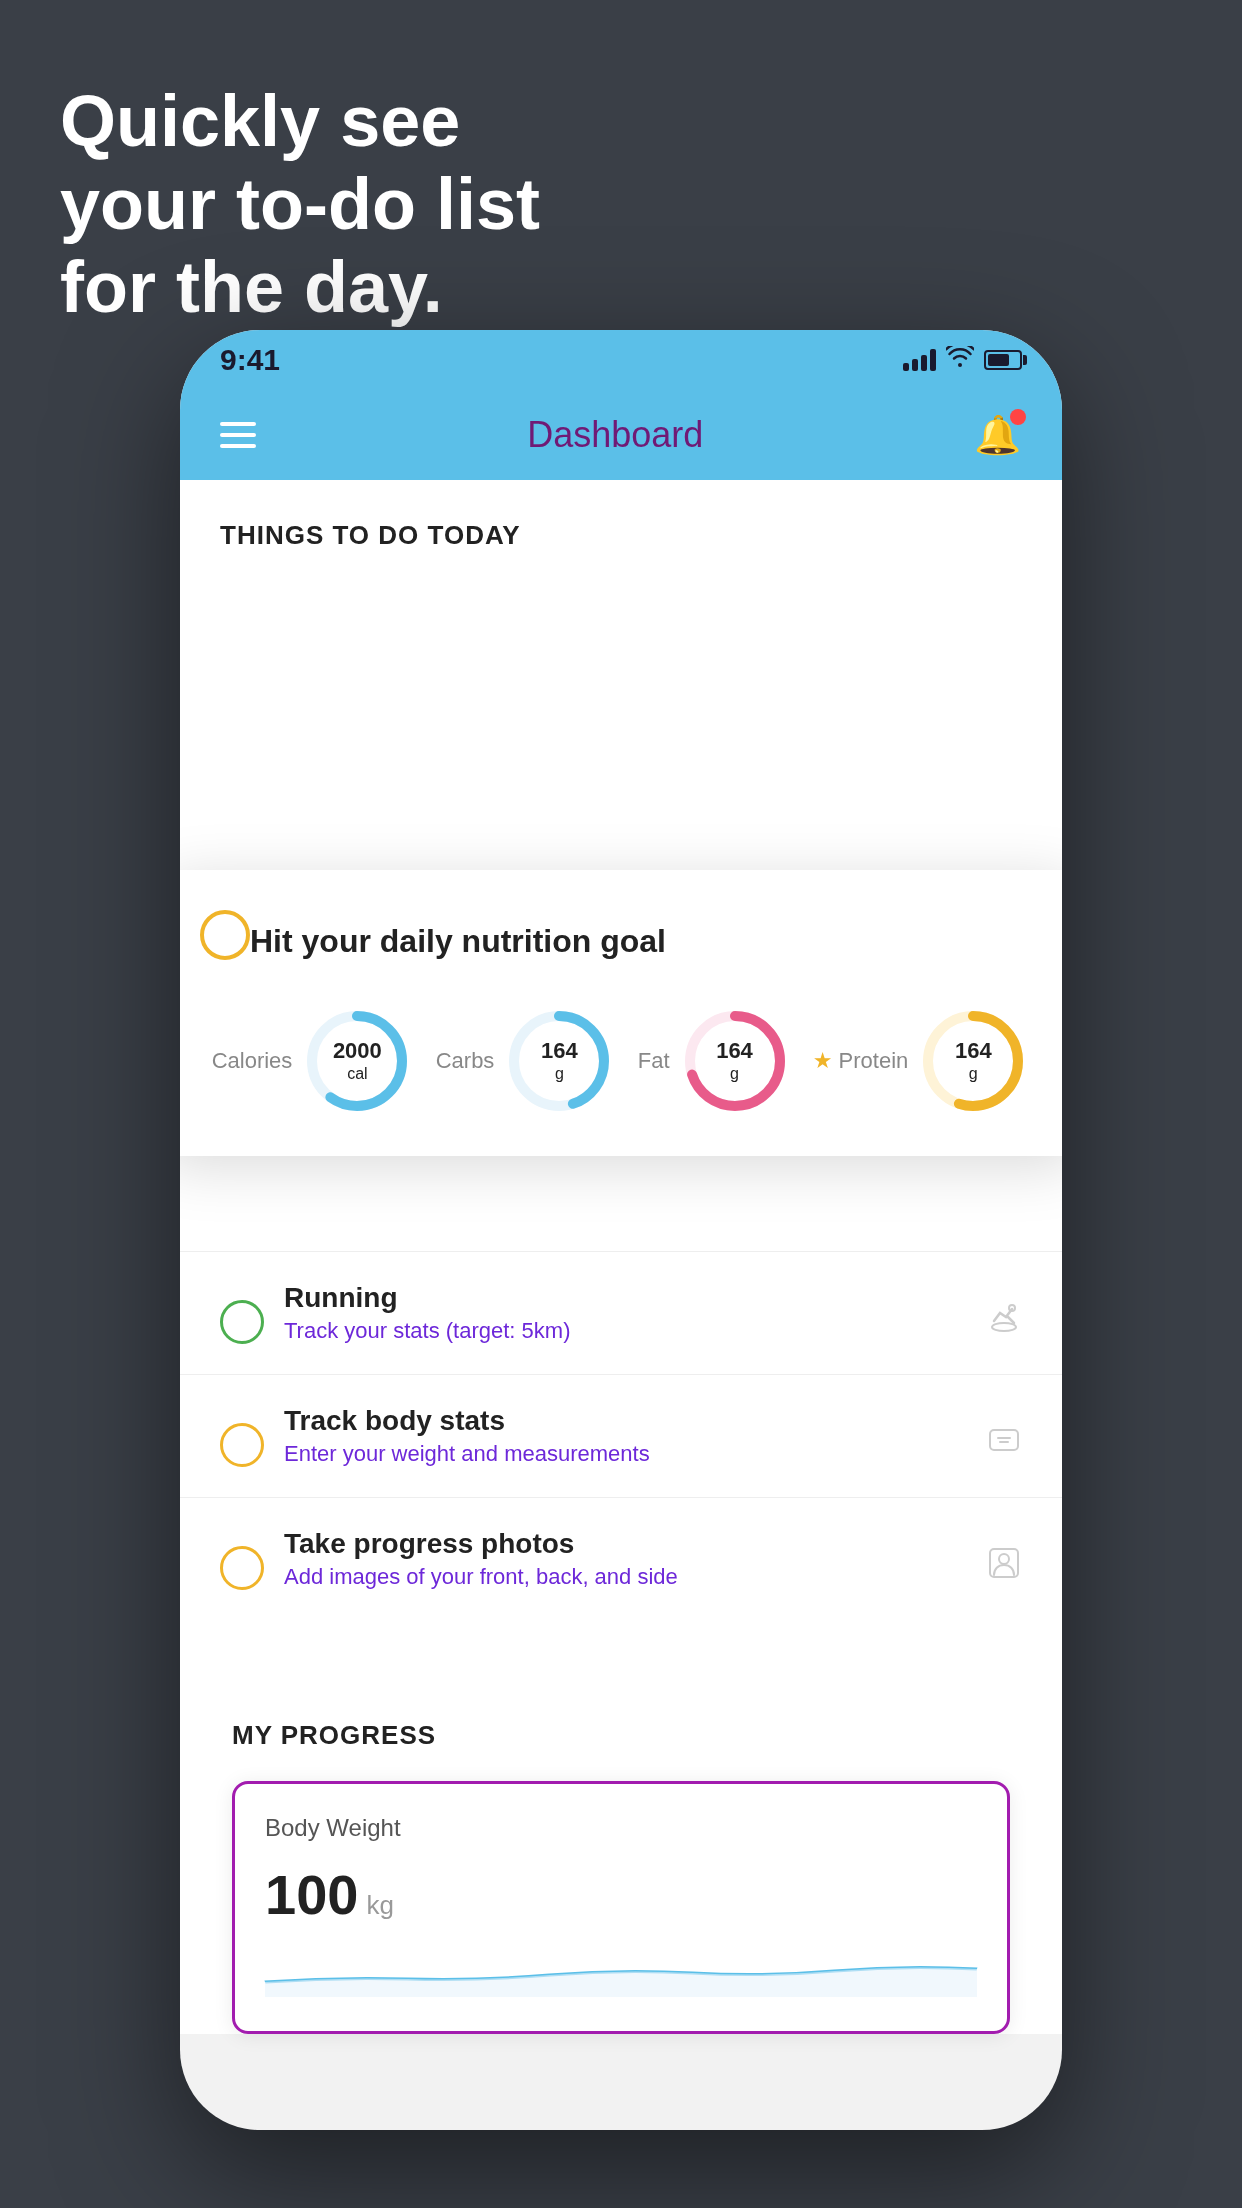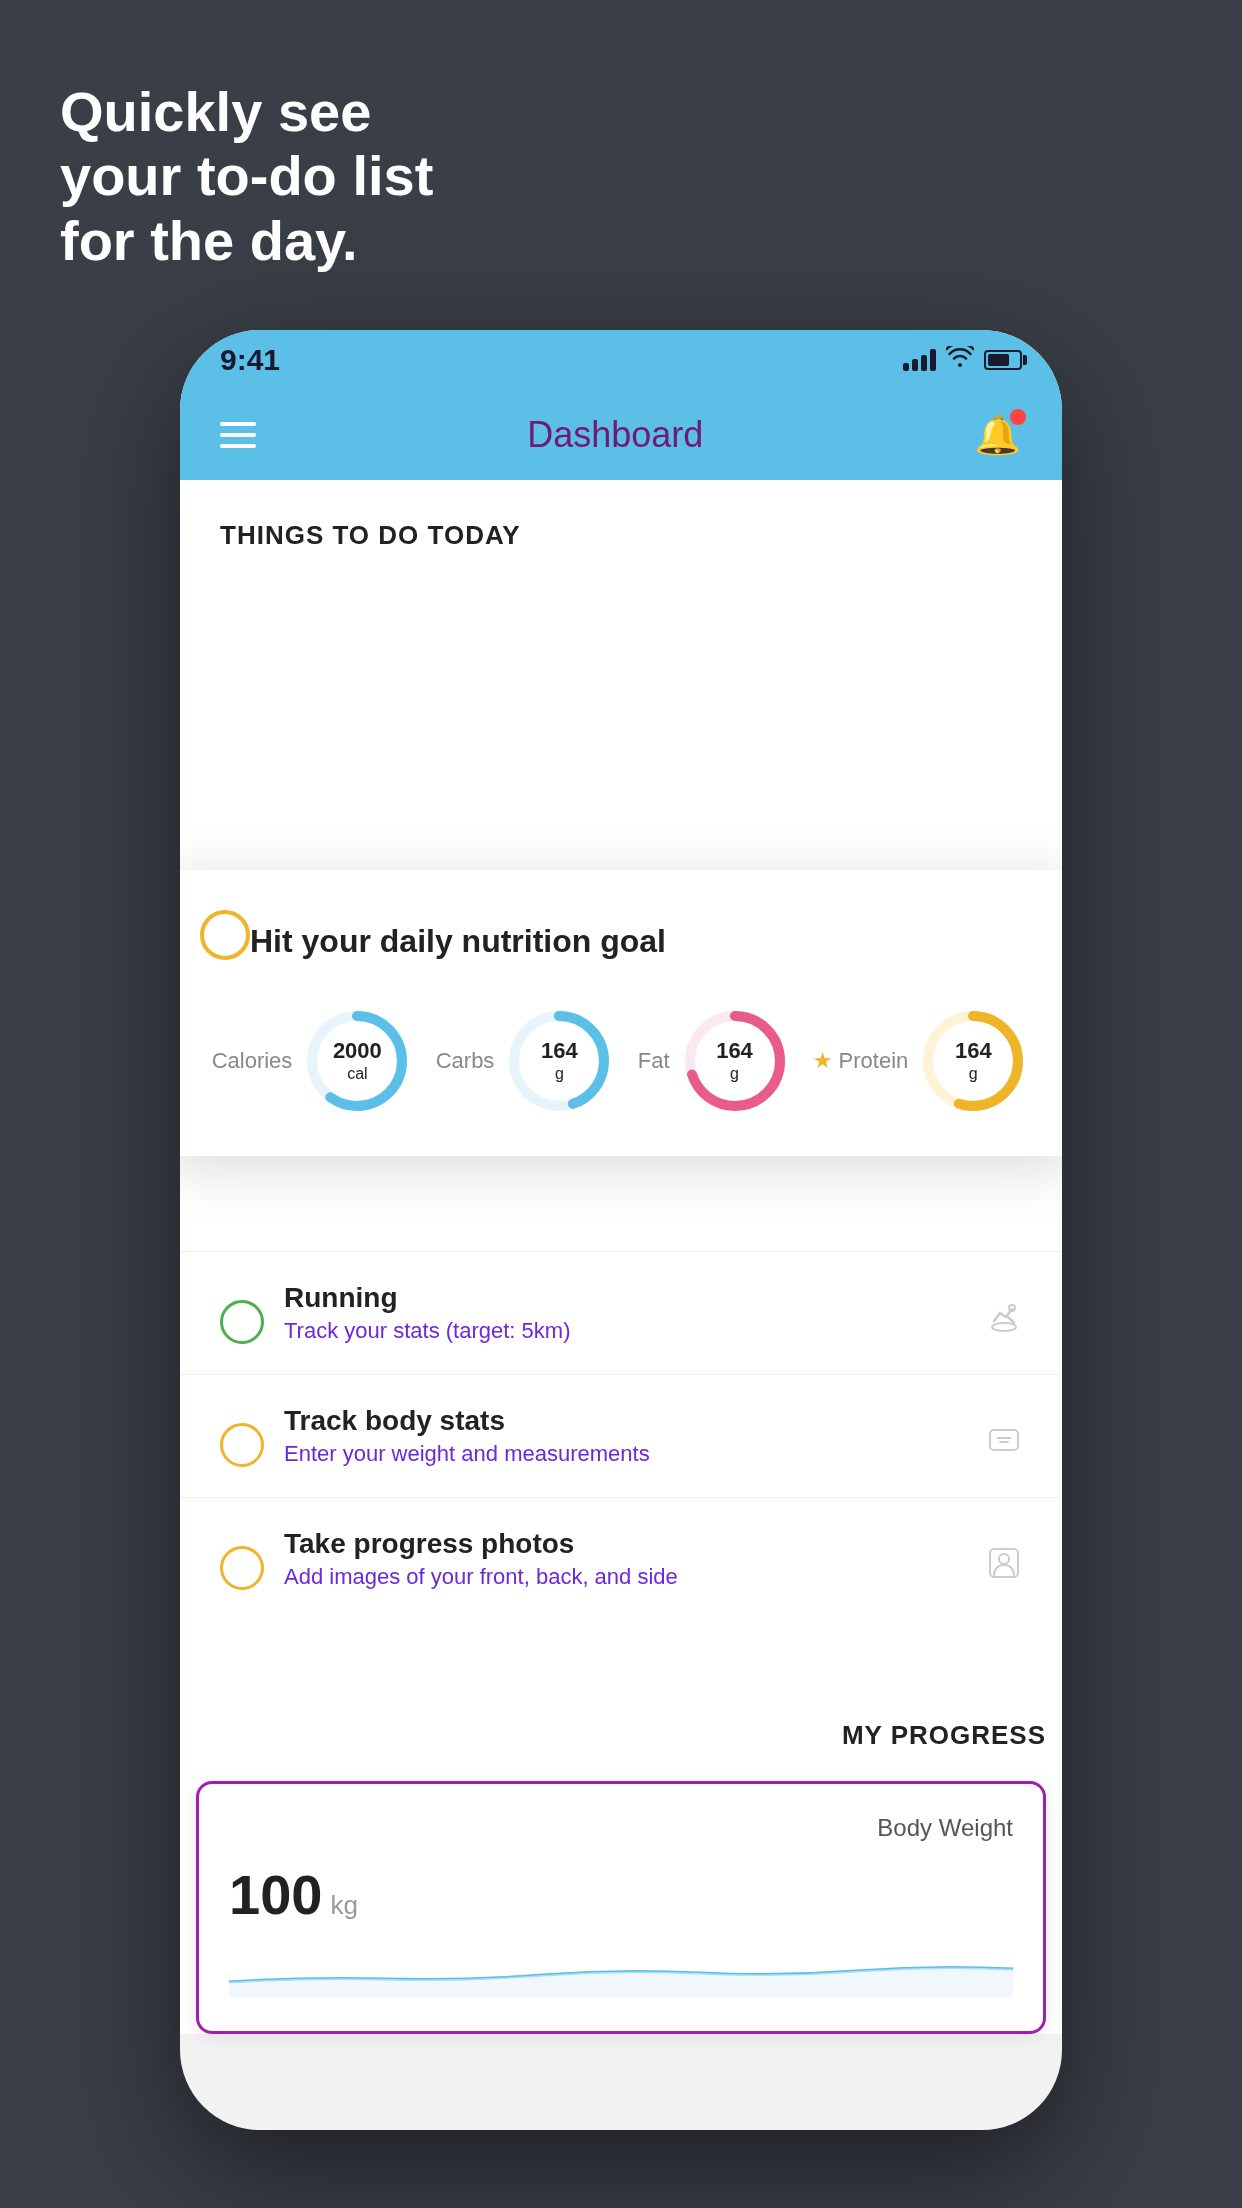--- a/index.html
+++ b/index.html
@@ -11,21 +11,21 @@
       overflow: hidden;
       position: relative;
     }
 
     
     .bg-headline {
       position: absolute;
       top: 80px;
       left: 60px;
       color: #ffffff;
-      font-size: 56px;
+      font-size: 72px;
       font-weight: 800;
       line-height: 1.15;
       z-index: 1;
     }
 
     
     .phone-frame {
       position: absolute;
       top: 330px;
       left: 180px;
@@ -272,23 +272,22 @@
       margin-top: 4px;
     }
     .todo-icon {
       color: #ccc;
       font-size: 36px;
     }
 
     
     .progress-section {
       background: white;
-      padding: 40px 16px 0;
+      padding: 40px 52px 0;
       margin-top: 20px;
-      text-align: right;
     }
     .progress-header {
       font-size: 26px;
       font-weight: 800;
       color: #222;
       letter-spacing: 1px;
       text-transform: uppercase;
       margin-bottom: 30px;
     }
     .progress-cards {

